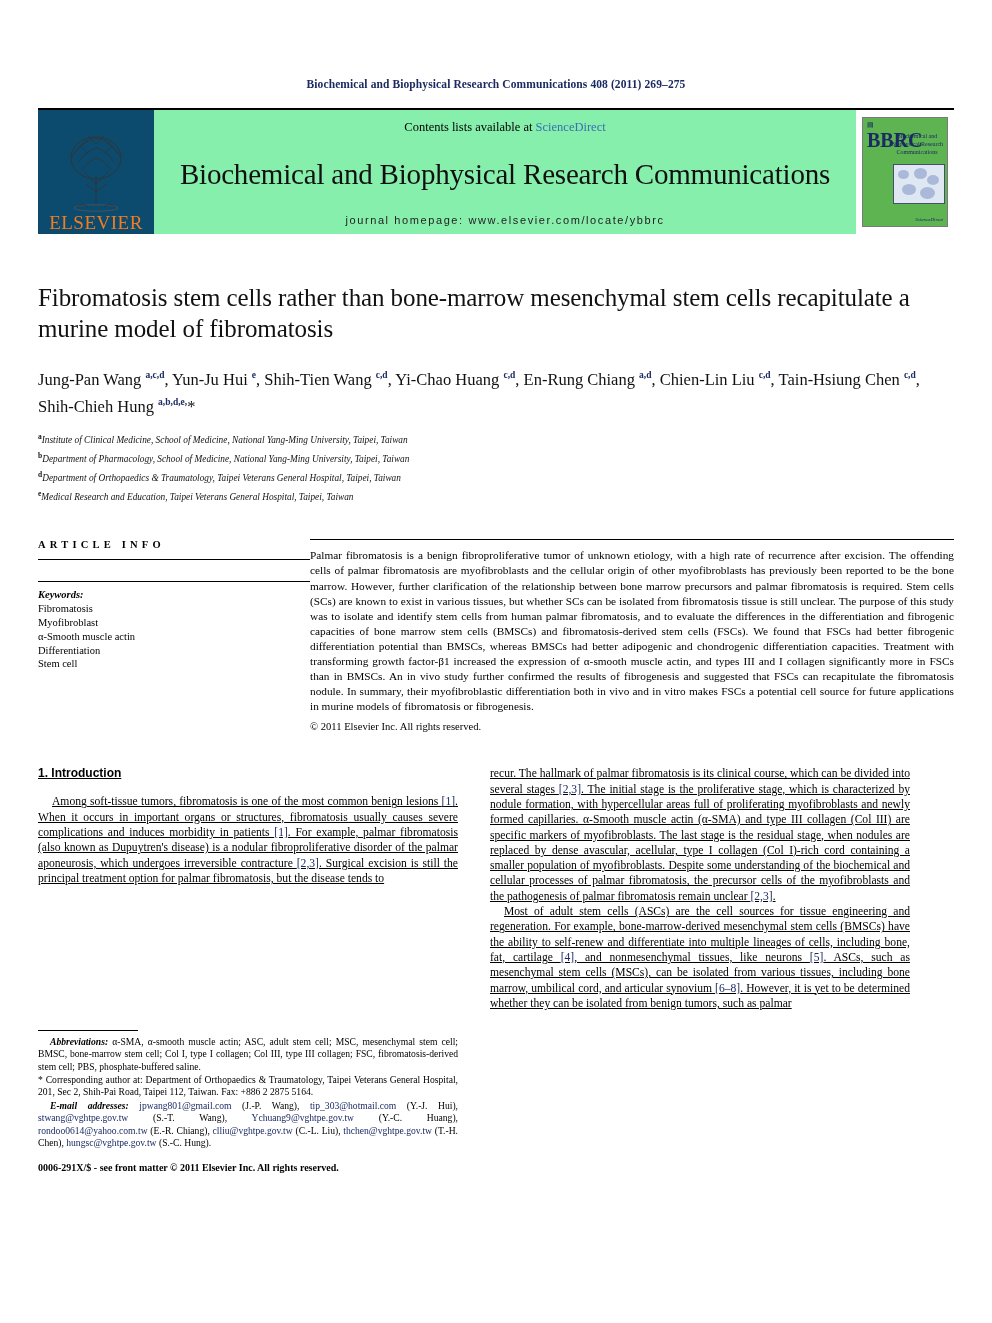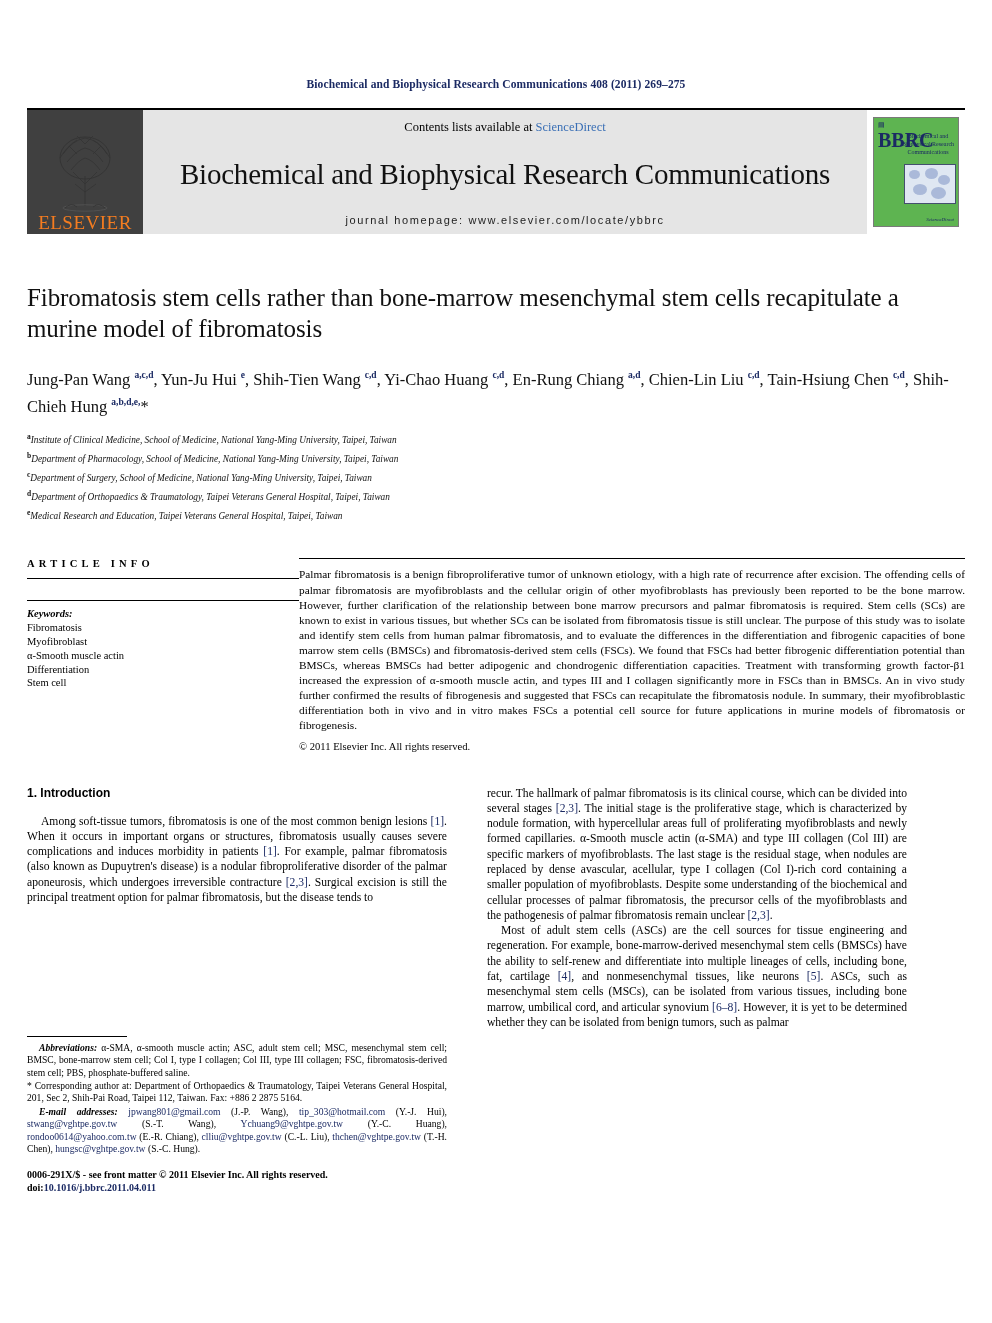--- a/index.html
+++ b/index.html
@@ -13,21 +13,21 @@
     font-family: "Liberation Serif", "DejaVu Serif", serif;
     color: #000000;
     position: relative;
     overflow: hidden;
   }
   .page {
     width: 992px;
     height: 1323px;
     position: relative;
     box-sizing: border-box;
-    padding: 0 27px;
+    padding: 0 38px;
   }
 
   
   .running-head {
     text-align: center;
     font-family: "Liberation Serif", serif;
     font-weight: bold;
     font-size: 11.5px;
     color: #1b2a63;
     letter-spacing: 0.1px;
@@ -43,39 +43,39 @@
     height: 124px;
   }
   .elsevier-logo {
     width: 116px;
     flex: 0 0 116px;
     display: flex;
     flex-direction: column;
     align-items: center;
     justify-content: flex-end;
     padding-bottom: 2px;
-    background: #404040;
+    background: #0c4a6e;
   }
   .elsevier-tree {
     width: 76px;
     height: 84px;
     margin-top: 4px;
   }
   .elsevier-word {
     font-family: "Liberation Serif", serif;
     font-size: 19px;
     letter-spacing: 0.5px;
     color: #f47c20;
     font-weight: normal;
     line-height: 1;
     margin-top: 1px;
   }
   .banner {
     flex: 1 1 auto;
-    background: #e5e5e5;
+    background: #86efac;
     display: flex;
     flex-direction: column;
     align-items: center;
     justify-content: space-between;
     padding: 10px 0 8px 0;
   }
   .contents-line {
     font-size: 12.5px;
     font-family: "Liberation Serif", serif;
     color: #000;
@@ -226,21 +226,22 @@
   }
   .copyright {
     font-size: 10.6px;
     margin-top: 7px;
   }
 
   
   .body-cols {
     margin-top: 34px;
     display: flex;
-    gap: 40px;
+    gap: 32px;
+    text-decoration: underline;
   }
   .bcol { width: 420px; flex: 0 0 420px; position: relative; }
   h2.section-title {
     font-family: "Liberation Sans", sans-serif;
     font-size: 12px;
     font-weight: bold;
     margin: 0 0 14px 0;
   }
   p.para {
     margin: 0;
@@ -332,21 +333,20 @@
       </div>
     </div>
   </div>
 
   <div class="title-block">
     <h1 class="paper-title">Fibromatosis stem cells rather than bone-marrow mesenchymal stem cells recapitulate a murine model of fibromatosis</h1>
     <div class="authors">Jung-Pan Wang <sup>a,c,d</sup>, Yun-Ju Hui <sup>e</sup>, Shih-Tien Wang <sup>c,d</sup>, Yi-Chao Huang <sup>c,d</sup>, En-Rung Chiang <sup>a,d</sup>, Chien-Lin Liu <sup>c,d</sup>, Tain-Hsiung Chen <sup>c,d</sup>, Shih-Chieh Hung <sup>a,b,d,e,</sup>*</div>
     <div class="affiliations">
       <div class="aff"><sup>a</sup><span>Institute of Clinical Medicine, School of Medicine, National Yang-Ming University, Taipei, Taiwan</span></div>
       <div class="aff"><sup>b</sup><span>Department of Pharmacology, School of Medicine, National Yang-Ming University, Taipei, Taiwan</span></div>
-      <div class="aff"><sup>c</sup><span>Department of Surgery, School of Medicine, National Yang-Ming University, Taipei, Taiwan</span></div>
       <div class="aff"><sup>d</sup><span>Department of Orthopaedics &amp; Traumatology, Taipei Veterans General Hospital, Taipei, Taiwan</span></div>
       <div class="aff"><sup>e</sup><span>Medical Research and Education, Taipei Veterans General Hospital, Taipei, Taiwan</span></div>
     </div>
   </div>
 
   <div class="info-abstract">
 
     <div class="col-info">
       <div class="sec-head">ARTICLE INFO</div>
       <div class="rule"></div>
@@ -374,21 +374,20 @@
       <h2 class="section-title">1. Introduction</h2>
       <p class="para">Among soft-tissue tumors, fibromatosis is one of the most common benign lesions <span class="ref">[1]</span>. When it occurs in important organs or structures, fibromatosis usually causes severe complications and induces morbidity in patients <span class="ref">[1]</span>. For example, palmar fibromatosis (also known as Dupuytren's disease) is a nodular fibroproliferative disorder of the palmar aponeurosis, which undergoes irreversible contracture <span class="ref">[2,3]</span>. Surgical excision is still the principal treatment option for palmar fibromatosis, but the disease tends to</p>
 
       <div class="footnotes">
         <div class="fn-rule"></div>
         <p class="fn indent"><span class="it">Abbreviations:</span> α-SMA, α-smooth muscle actin; ASC, adult stem cell; MSC, mesenchymal stem cell; BMSC, bone-marrow stem cell; Col I, type I collagen; Col III, type III collagen; FSC, fibromatosis-derived stem cell; PBS, phosphate-buffered saline.</p>
         <p class="fn">* Corresponding author at: Department of Orthopaedics &amp; Traumatology, Taipei Veterans General Hospital, 201, Sec 2, Shih-Pai Road, Taipei 112, Taiwan. Fax: +886 2 2875 5164.</p>
         <p class="fn indent"><span class="it">E-mail addresses:</span> <span class="lnk">jpwang801@gmail.com</span> (J.-P. Wang), <span class="lnk">tip_303@hotmail.com</span> (Y.-J. Hui), <span class="lnk">stwang@vghtpe.gov.tw</span> (S.-T. Wang), <span class="lnk">Ychuang9@vghtpe.gov.tw</span> (Y.-C. Huang), <span class="lnk">rondoo0614@yahoo.com.tw</span> (E.-R. Chiang), <span class="lnk">clliu@vghtpe.gov.tw</span> (C.-L. Liu), <span class="lnk">thchen@vghtpe.gov.tw</span> (T.-H. Chen), <span class="lnk">hungsc@vghtpe.gov.tw</span> (S.-C. Hung).</p>
         <div class="issn-block">
           <div>0006-291X/$ - see front matter © 2011 Elsevier Inc. All rights reserved.</div>
-          <div><span>doi:</span><span class="doi-link">10.1016/j.bbrc.2011.04.011</span></div>
         </div>
       </div>
     </div>
 
     <div class="bcol">
       <p class="para" style="text-indent:0;">recur. The hallmark of palmar fibromatosis is its clinical course, which can be divided into several stages <span class="ref">[2,3]</span>. The initial stage is the proliferative stage, which is characterized by nodule formation, with hypercellular areas full of proliferating myofibroblasts and newly formed capillaries. α-Smooth muscle actin (α-SMA) and type III collagen (Col III) are specific markers of myofibroblasts. The last stage is the residual stage, when nodules are replaced by dense avascular, acellular, type I collagen (Col I)-rich cord containing a smaller population of myofibroblasts. Despite some understanding of the biochemical and cellular processes of palmar fibromatosis, the precursor cells of the myofibroblasts and the pathogenesis of palmar fibromatosis remain unclear <span class="ref">[2,3]</span>.</p>
       <p class="para">Most of adult stem cells (ASCs) are the cell sources for tissue engineering and regeneration. For example, bone-marrow-derived mesenchymal stem cells (BMSCs) have the ability to self-renew and differentiate into multiple lineages of cells, including bone, fat, cartilage <span class="ref">[4]</span>, and nonmesenchymal tissues, like neurons <span class="ref">[5]</span>. ASCs, such as mesenchymal stem cells (MSCs), can be isolated from various tissues, including bone marrow, umbilical cord, and articular synovium <span class="ref">[6–8]</span>. However, it is yet to be determined whether they can be isolated from benign tumors, such as palmar</p>
     </div>
   </div>
 

